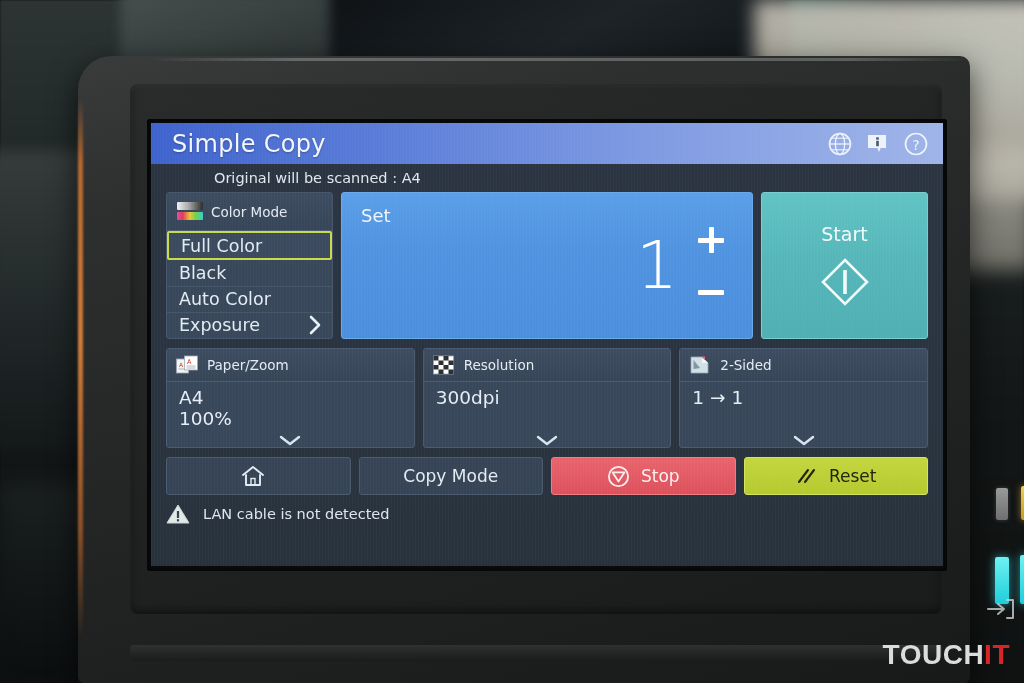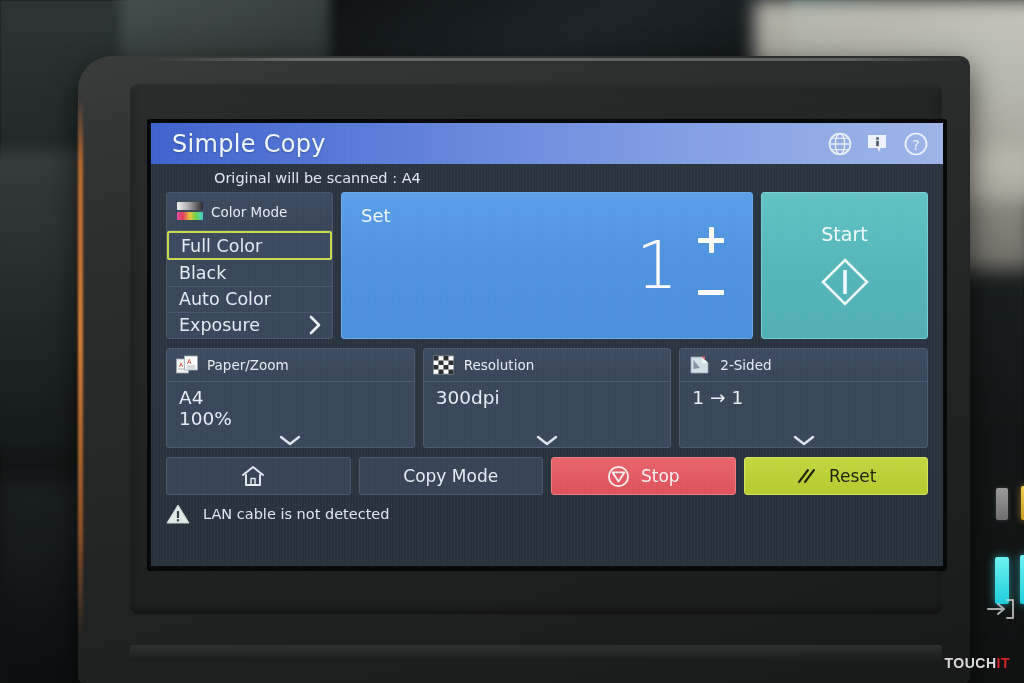--- a/index.html
+++ b/index.html
@@ -231,21 +231,21 @@
   .bezel-lip {
     position: absolute; left: 52px; bottom: 22px; width: 812px; height: 16px;
     background: linear-gradient(180deg,#313232,#1a1b1b);
     border-radius: 3px; opacity: .9;
   }
 
   
   .watermark {
     position: absolute; right: 14px; bottom: 12px;
     font-family: "Liberation Sans", sans-serif;
-    font-weight: bold; font-size: 14px; letter-spacing: .5px; margin-left: 26px;
+    font-weight: bold; font-size: 28px; letter-spacing: .5px; margin-left: 26px;
   }
   .wm-a { color: #dcdcdc; }
   .wm-b { color: #d8232a; }
 </style>
 </head>
 <body>
 
 <div class="scene">
 
   <div class="bg-wall"></div>

